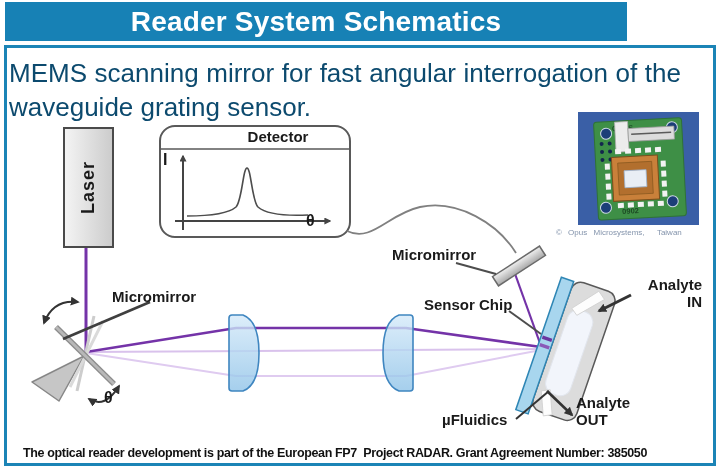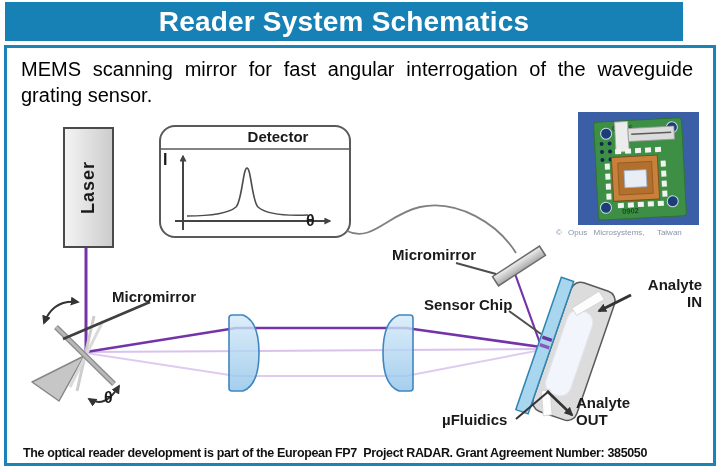--- a/index.html
+++ b/index.html
@@ -1,24 +1,24 @@
 <!DOCTYPE html>
 <html><head>
 <meta charset="utf-8">
 <style>
   html,body{margin:0;padding:0;}
   body{width:723px;height:472px;position:relative;background:#ffffff;
        font-family:"Liberation Sans",sans-serif;overflow:hidden;}
   .abs{position:absolute;}
-  #title-bar{left:5px;top:2px;width:678px;height:39px;background:#1781b5;
+  #title-bar{left:5px;top:2px;width:622px;height:39px;background:#1781b5;
              color:#ffffff;font-size:28px;font-weight:bold;text-align:center;
              line-height:39px;letter-spacing:0.2px;z-index:3;}
   #content-box{left:4px;top:45px;width:706px;height:415px;border:3px solid #1b84b6;
                background:#ffffff;z-index:0;}
-  #subtitle{left:21px;top:56px;width:672px;font-size:20px;color:#000000;
+  #subtitle{left:9px;top:56px;width:672px;font-size:26px;color:#0c4a6e;
             text-align:justify;line-height:1.32;z-index:3;}
   #laser-box{left:63px;top:127px;width:47px;height:117px;
              background:linear-gradient(90deg,#f4f4f4,#cccccc);
              border:2px solid #4a4a4a;display:flex;align-items:center;
              justify-content:center;z-index:3;}
   #laser-box .vtext{writing-mode:vertical-rl;transform:rotate(180deg);
              font-weight:bold;font-size:18px;color:#1a1a1a;letter-spacing:1px;}
   .lbl{font-weight:bold;font-size:15px;color:#1a1a1a;z-index:4;white-space:nowrap;}
   #detector-label{left:160px;top:128px;width:190px;text-align:center;padding-left:23px;}
   #det-y{left:163px;top:151px;font-size:16px;}

